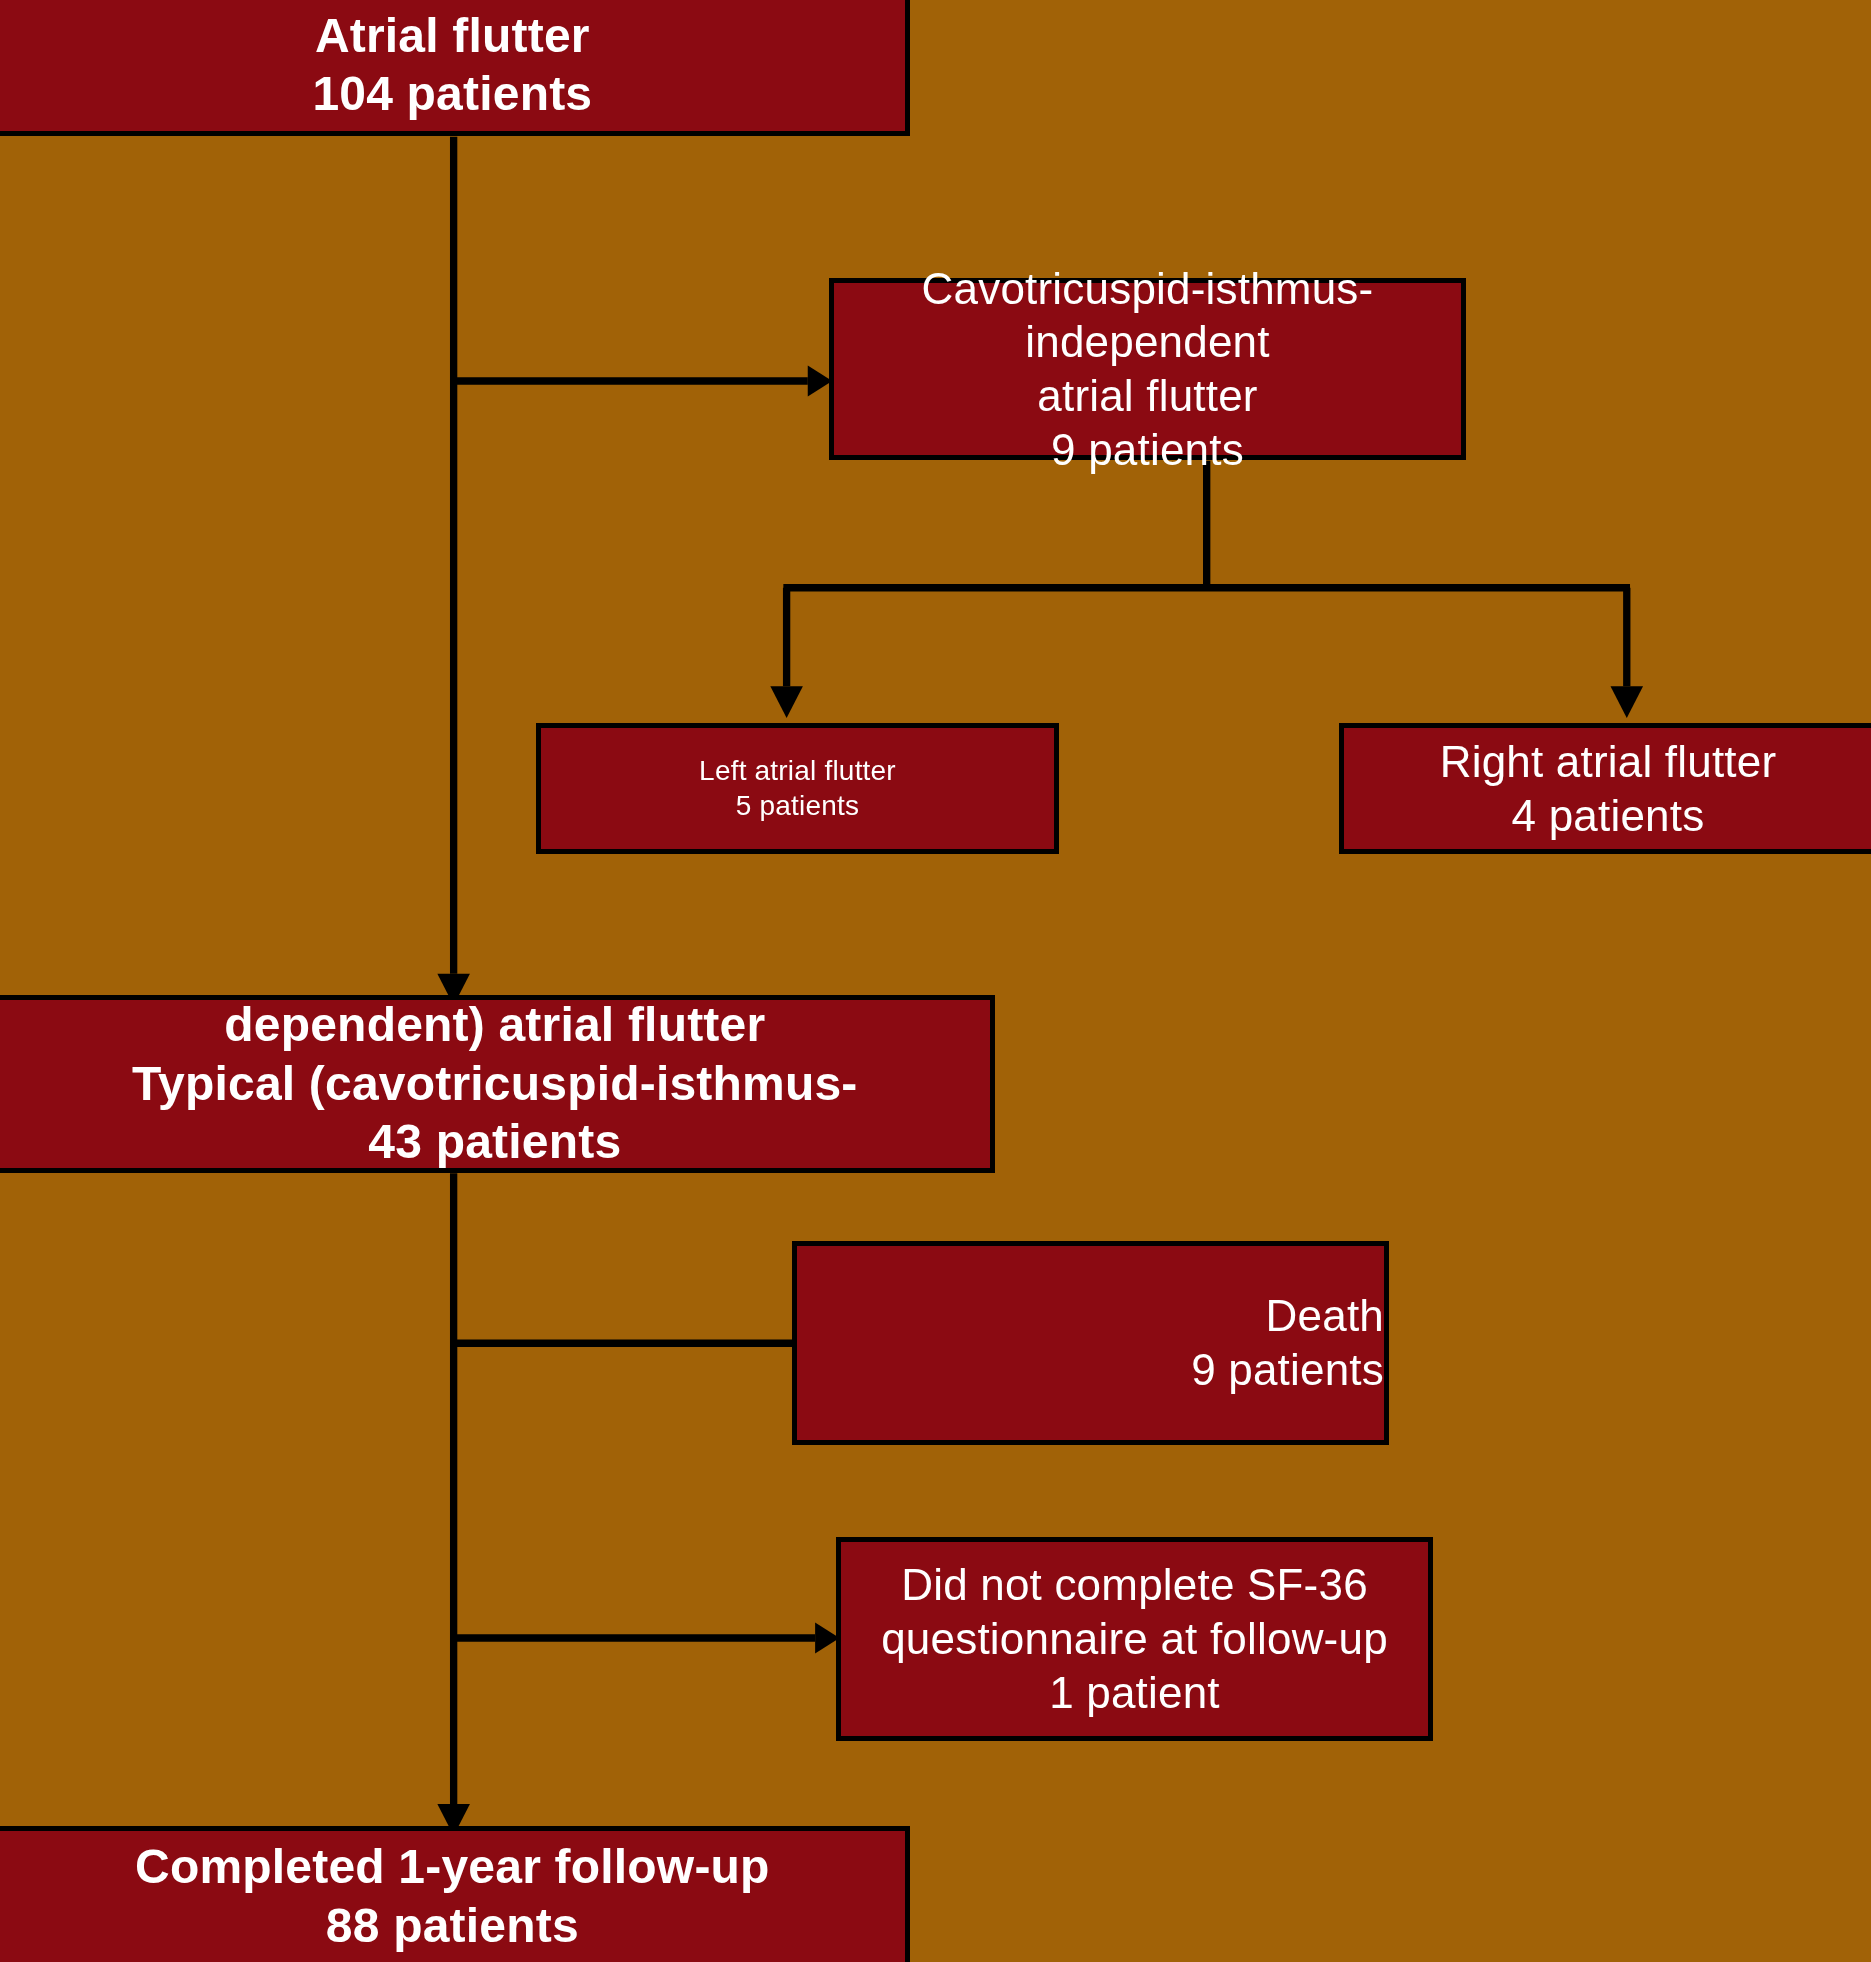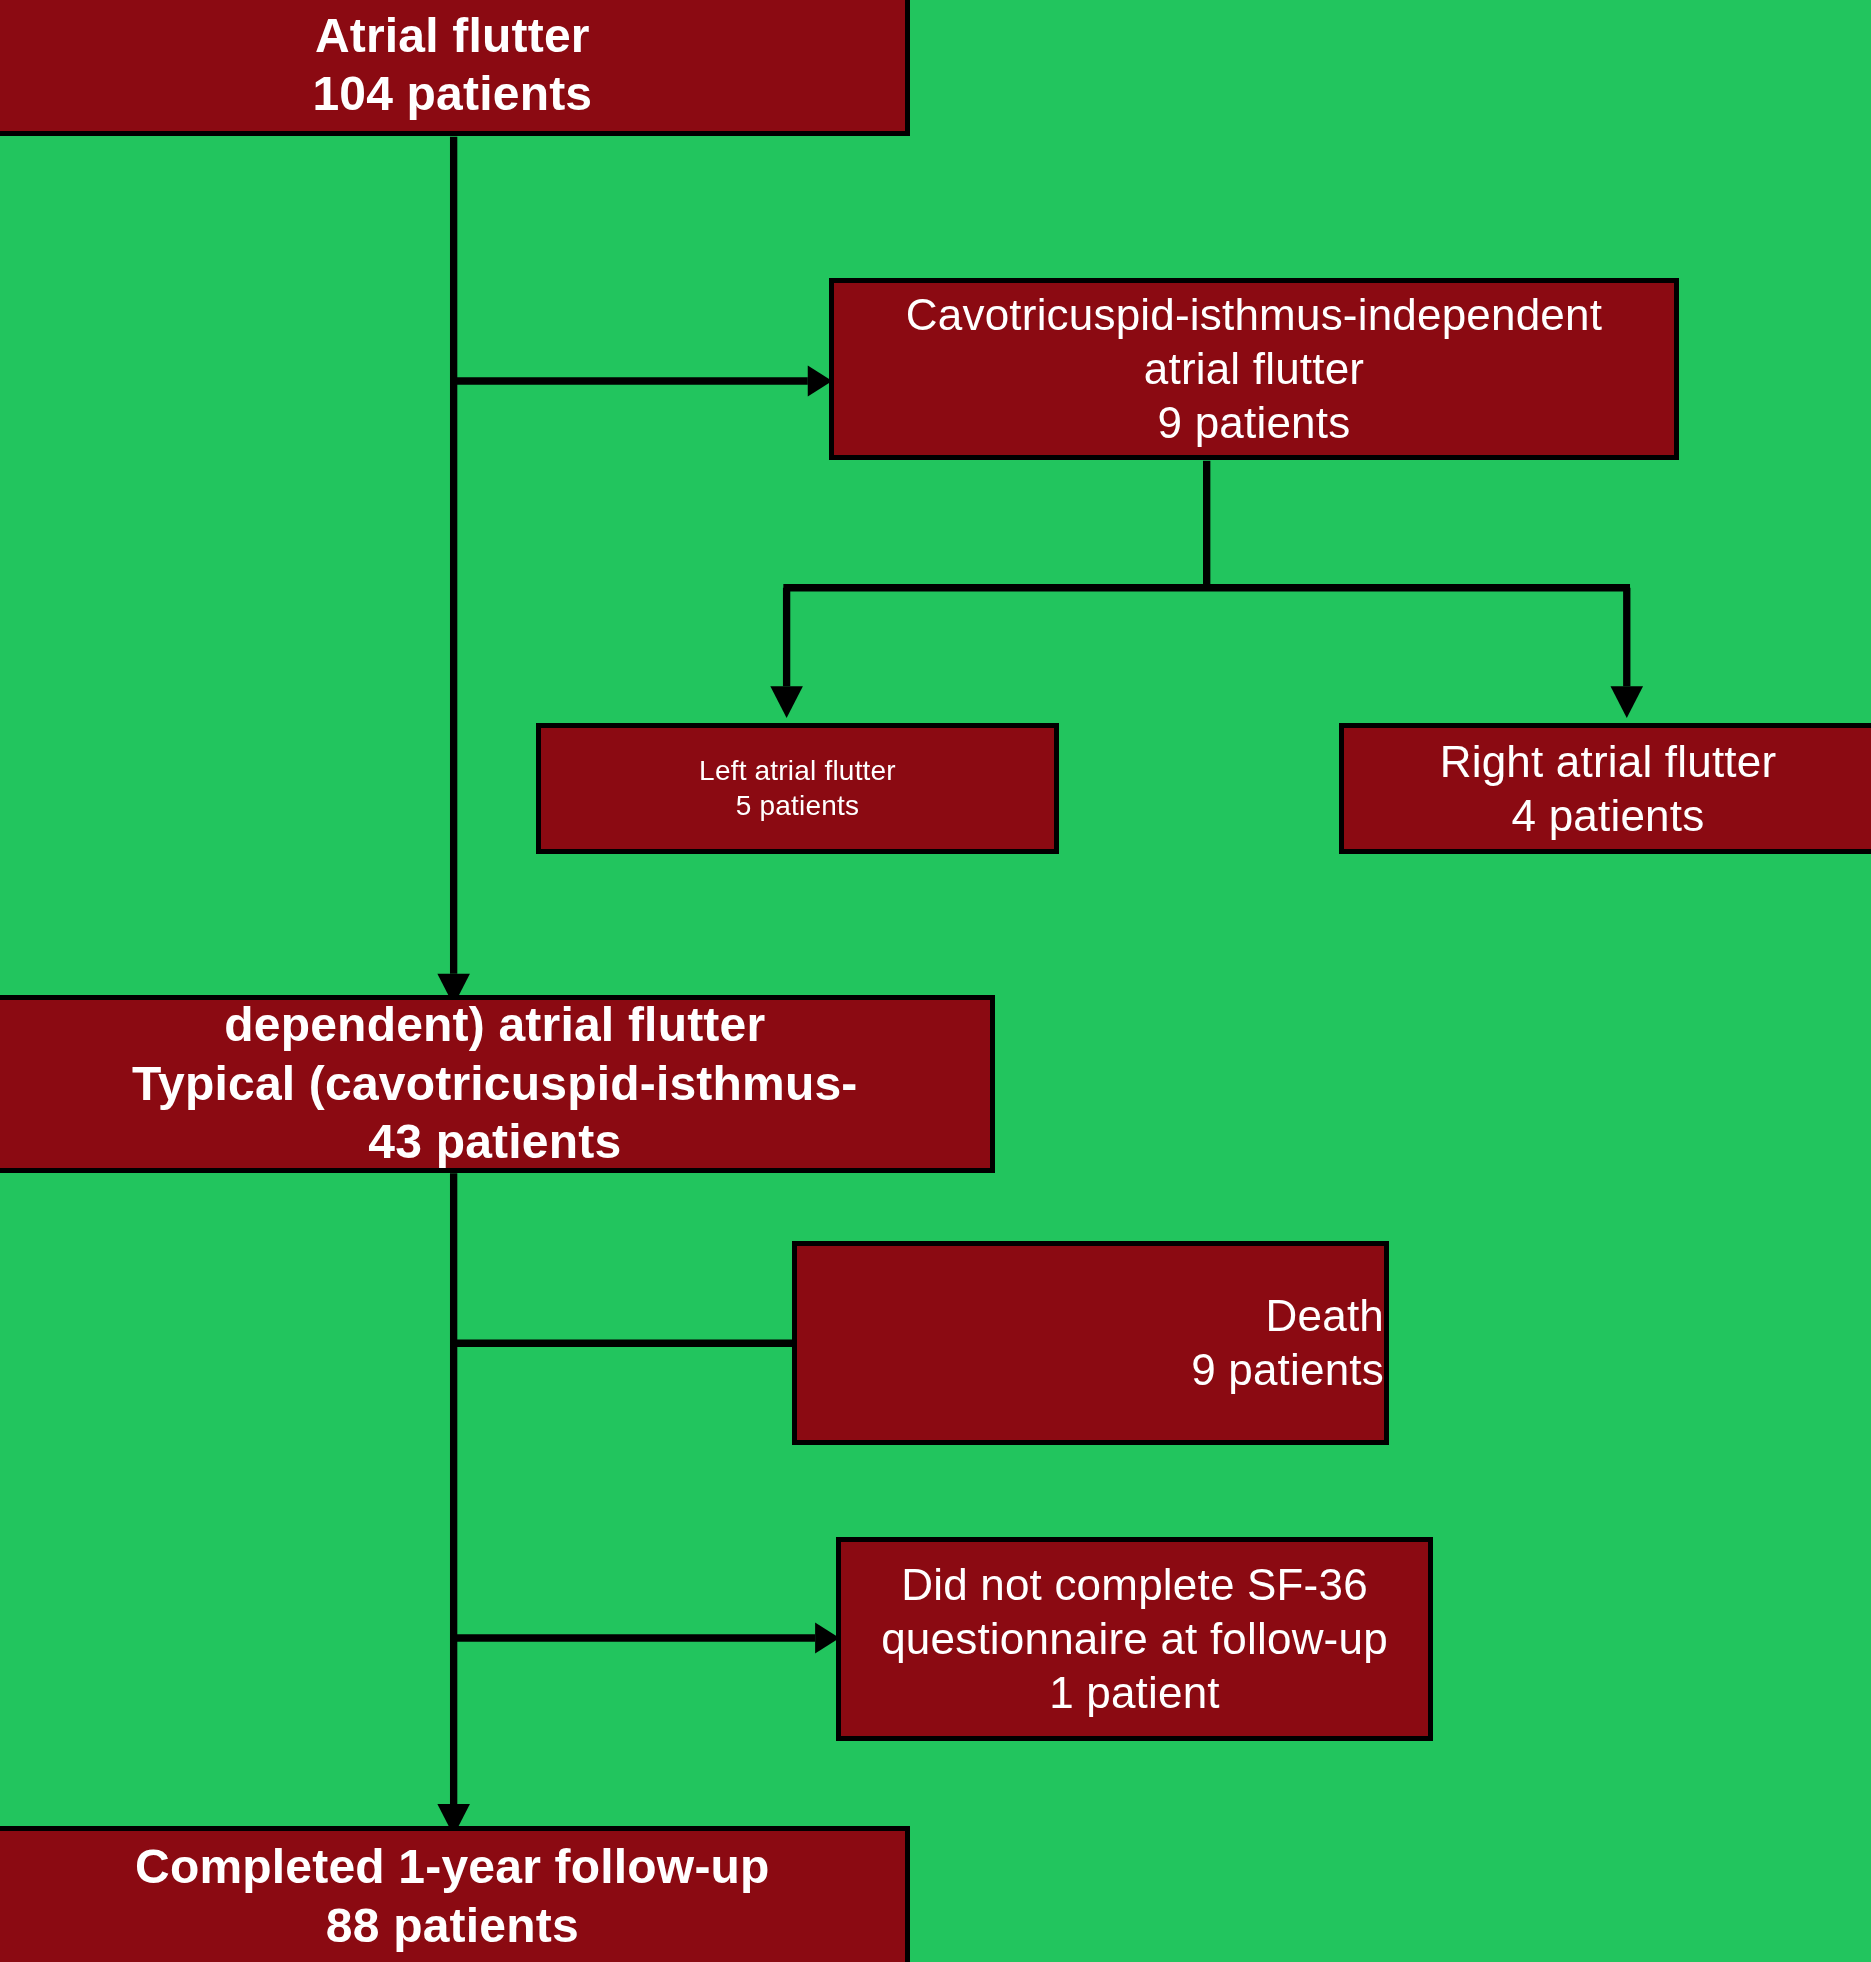--- a/index.html
+++ b/index.html
@@ -7,21 +7,21 @@
     padding: 0;
     background: #ffffff;
   }
   body {
     font-family: "Liberation Sans", sans-serif;
   }
   #flow-root {
     position: relative;
     width: 1872px;
     height: 1962px;
-    background: #22c55e;
+    background: #a16207;
     overflow: hidden;
   }
   #connectors {
     position: absolute;
     left: 0;
     top: 0;
     width: 1872px;
     height: 1962px;
     pointer-events: none;
   }
@@ -46,21 +46,21 @@
   }
   .node.bold {
     font-weight: bold;
   }
   .node.regular {
     font-weight: normal;
   }
 
   
   #node-atrial-flutter   { left: -5.7px;   top: -5.7px;    width: 916px; height: 142px; font-size: 48px; }
-  #node-cti-independent  { left: 829px; top: 278px;   width: 850px;  height: 182px; font-size: 44px; }
+  #node-cti-independent  { left: 829px; top: 278px;   width: 637px;  height: 182px; font-size: 44px; }
   #node-left-flutter     { left: 536px;  top: 723px;   width: 523px;  height: 131px; font-size: 28px; }
   #node-right-flutter    { left: 1339px; top: 723px;   width: 538px;  height: 131px; font-size: 44px; }
   #node-typical-flutter  { left: -5.7px;   top: 995px;  width: 1001px; height: 178px; font-size: 48px; }
   #node-death            { left: 792px; top: 1241px;  width: 597px;  height: 204px; font-size: 44px; text-align: right; }
   #node-sf36             { left: 836px; top: 1537px;  width: 597px;  height: 204px; font-size: 44px; }
   #node-completed        { left: -5.7px;   top: 1826px;  width: 916px; height: 142px; font-size: 48px; }
 </style>
 </head>
 <body>
 

